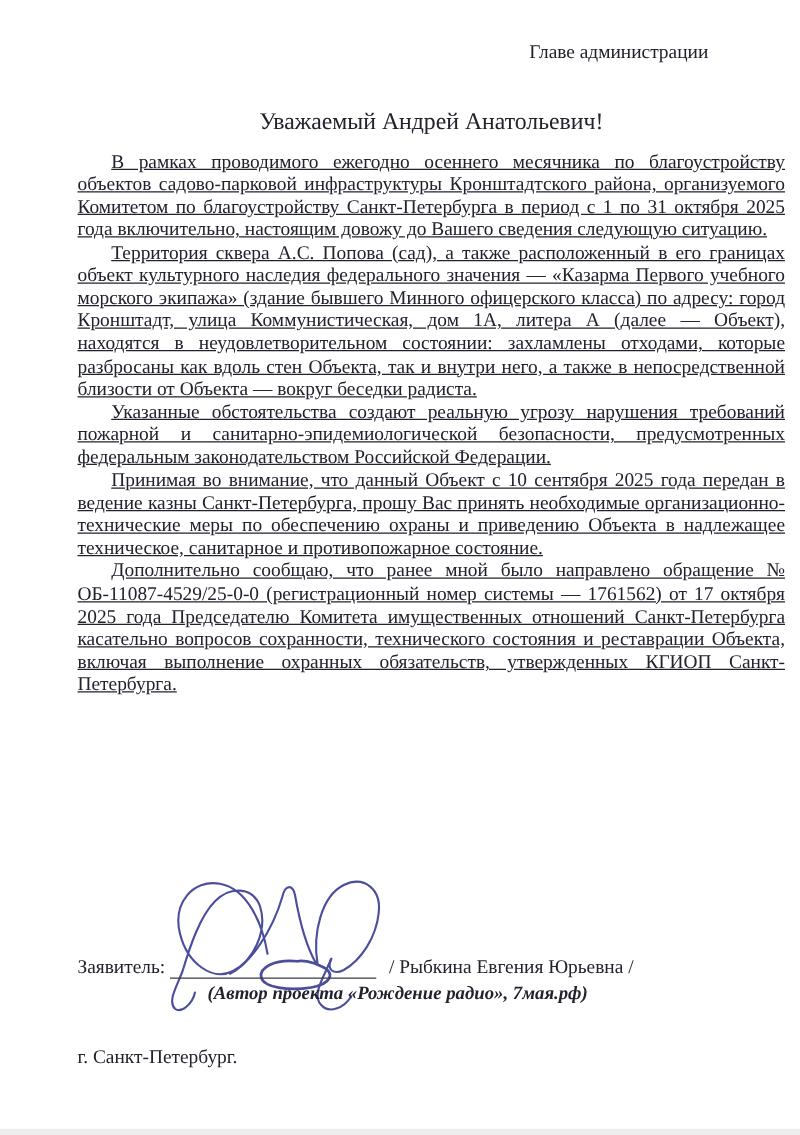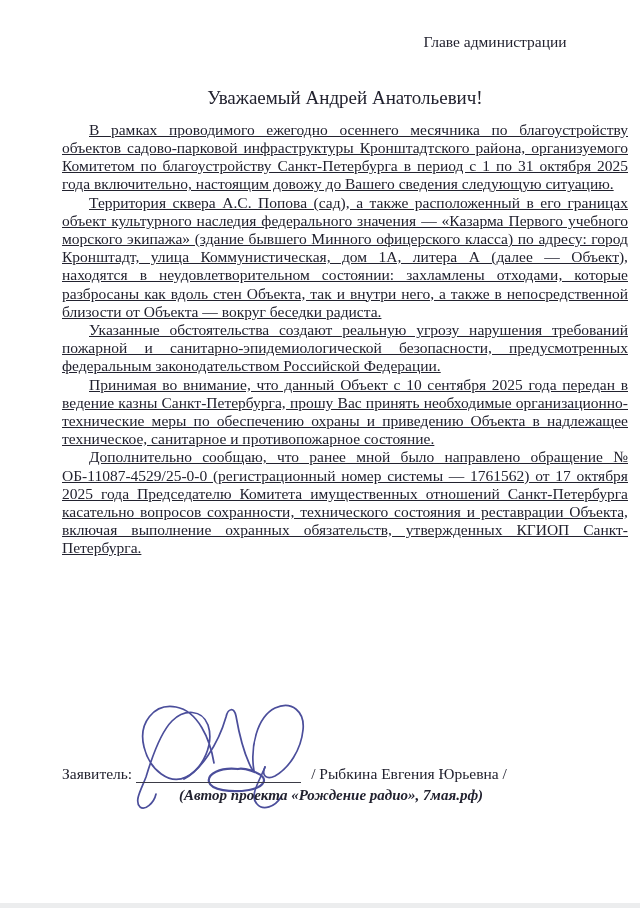--- a/index.html
+++ b/index.html
@@ -51,21 +51,20 @@
     width:165px;
     height:16px;
     margin-left:4px;
     border-bottom:1.3px solid #3b3b46;
   }
   .sig-name{margin-left:10px;font-family:Liberation Serif, serif;}
   .sig-caption{
     width:330px;
     margin-left:104px;
     margin-top:3px;
-    text-align:center;
     font-style:italic;
     font-weight:bold;
     font-size:15px;
     line-height:18px;
   }
   .date-block{
     margin-top:33px;
     line-height:18.4px;
   }
   .signature-svg{
@@ -109,17 +108,18 @@
   </svg>
 
   <div class="sig-footer">
     <div class="sig-row">
       <span>Заявитель:</span>
       <span class="sig-line"></span>
       <span class="sig-name">/ Рыбкина Евгения Юрьевна /</span>
     </div>
     <div class="sig-caption">(Автор проекта «Рождение радио», 7мая.рф)</div>
     <div class="date-block">
+      <div>г. Санкт-Петербург.</div>
     </div>
   </div>
 
   <div class="bottom-strip"></div>
 </div>
 
 </body></html>

